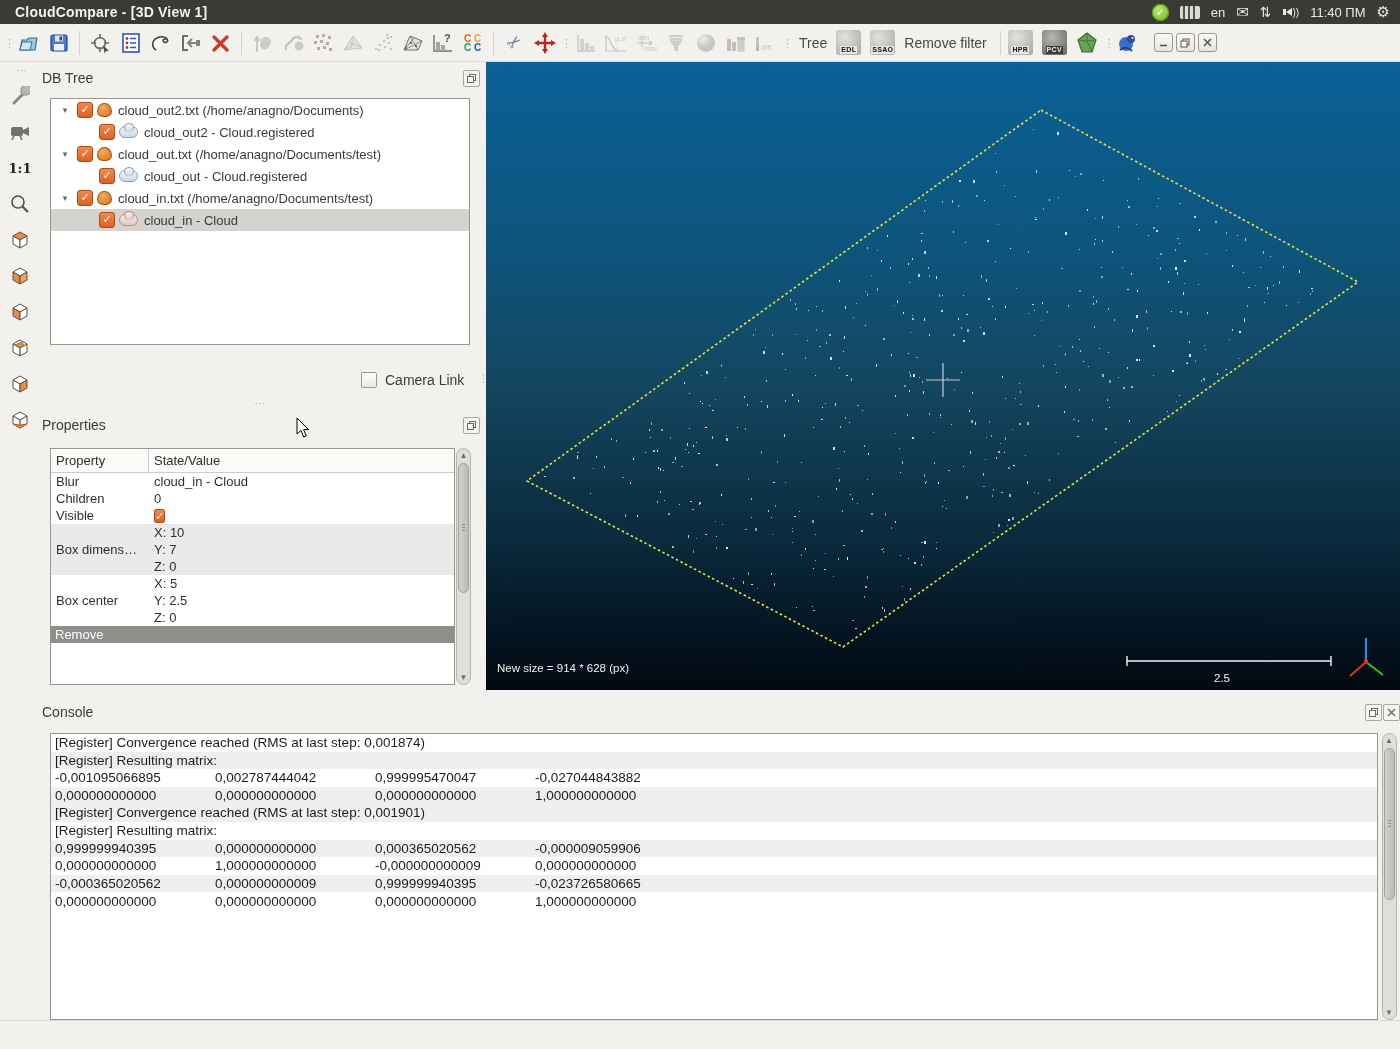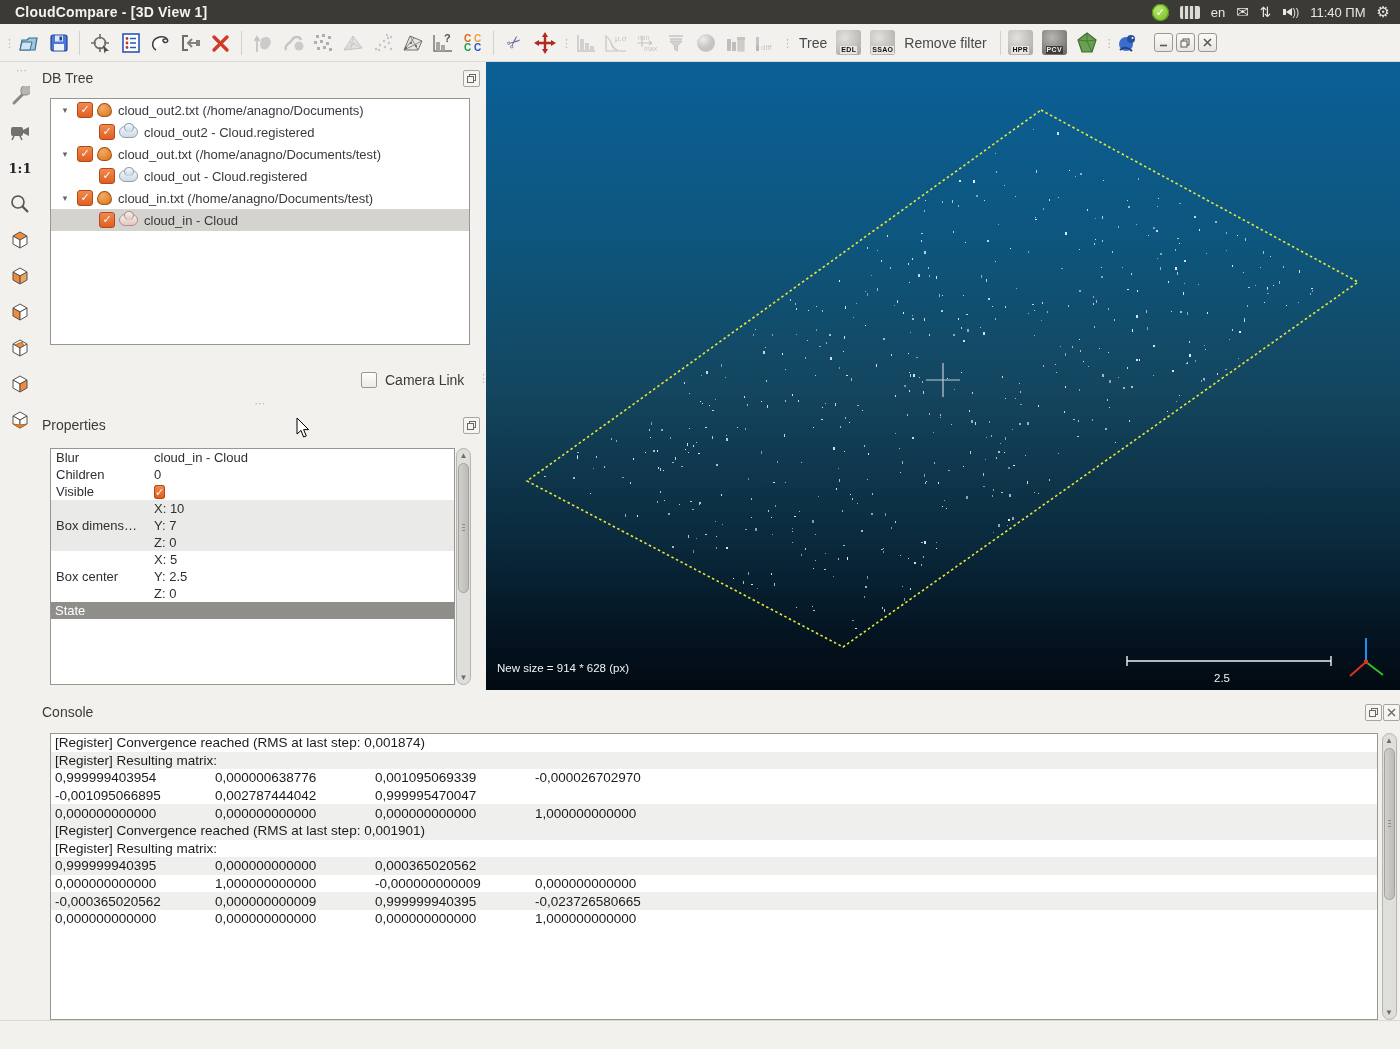--- a/index.html
+++ b/index.html
@@ -490,20 +490,24 @@
   <span class="vh" style="position:absolute;left:252px;top:399px;width:16px;">⋯</span>
 
   <div class="ptitle" style="left:42px;top:417px;">Properties</div>
   <div class="floatbtn" style="left:463px;top:417px;">
     <svg width="9" height="9">
         <rect x="2.5" y="0.5" width="6" height="6" fill="none" stroke="#6a6864"></rect>
         <rect x="0.5" y="2.5" width="6" height="6" fill="#f6f5f2" stroke="#6a6864"></rect>
       </svg>
   </div>
   <div class="propbox" id="prop-box">
+    <div class="prow phead">
+      <span class="pc1">Property</span>
+      <span class="pc2">State/Value</span>
+    </div>
     <div id="prop-rows">
         <div class="prow ppair">
           <span class="pc1">Blur</span>
           <span class="pc2">cloud_in - Cloud</span>
         </div>
         <div class="prow ppair">
           <span class="pc1">Children</span>
           <span class="pc2">0</span>
         </div>
         <div class="prow ppair">
@@ -519,21 +523,21 @@
           </span>
         </div>
         <div class="pmulti">
           <span class="pc1" style="display: flex; align-items: center;">Box center</span>
           <span class="pc2" style="padding: 0px 0px 0px 5px;">
             <div>X: 5</div>
             <div>Y: 2.5</div>
             <div>Z: 0</div>
           </span>
         </div>
-        <div class="psection">State</div>
+        <div class="psection">Remove</div>
       </div>
   </div>
   <div class="sbar" style="left:456px;top:448px;height:237px;">
     <span class="arr" style="top:2px;">▲</span>
       <span class="arr" style="bottom:2px;">▼</span>
     <span class="thumb" style="top:14px;height:128px;">
         <span class="grip"></span>
       </span>
   </div>
 
@@ -1097,42 +1101,38 @@
   </div>
   <div class="floatbtn" style="left:1383px;top:704px;">
     <svg width="9" height="9">
         <path d="M1 1 L8 8 M8 1 L1 8" stroke="#6a6864" stroke-width="1.4"></path>
       </svg>
   </div>
   <div class="consolebox" id="console-box">
       <div class="cline msg">[Register] Convergence reached (RMS at last step: 0,001874)</div>
       <div class="cline msg shaded">[Register] Resulting matrix:</div>
       <div class="cline">
-        <span>0,999999403954</span>
-        <span>0,000000638776</span>
-        <span>0,001095069339</span>
-        <span>-0,000026702970</span>
-      </div>
-      <div class="cline">
         <span>-0,001095066895</span>
         <span>0,002787444042</span>
         <span>0,999995470047</span>
+        <span>-0,027044843882</span>
       </div>
       <div class="cline shaded">
         <span>0,000000000000</span>
         <span>0,000000000000</span>
         <span>0,000000000000</span>
         <span>1,000000000000</span>
       </div>
       <div class="cline msg shaded">[Register] Convergence reached (RMS at last step: 0,001901)</div>
       <div class="cline msg">[Register] Resulting matrix:</div>
       <div class="cline shaded">
         <span>0,999999940395</span>
         <span>0,000000000000</span>
         <span>0,000365020562</span>
+        <span>-0,000009059906</span>
       </div>
       <div class="cline">
         <span>0,000000000000</span>
         <span>1,000000000000</span>
         <span>-0,000000000009</span>
         <span>0,000000000000</span>
       </div>
       <div class="cline shaded">
         <span>-0,000365020562</span>
         <span>0,000000000009</span>

